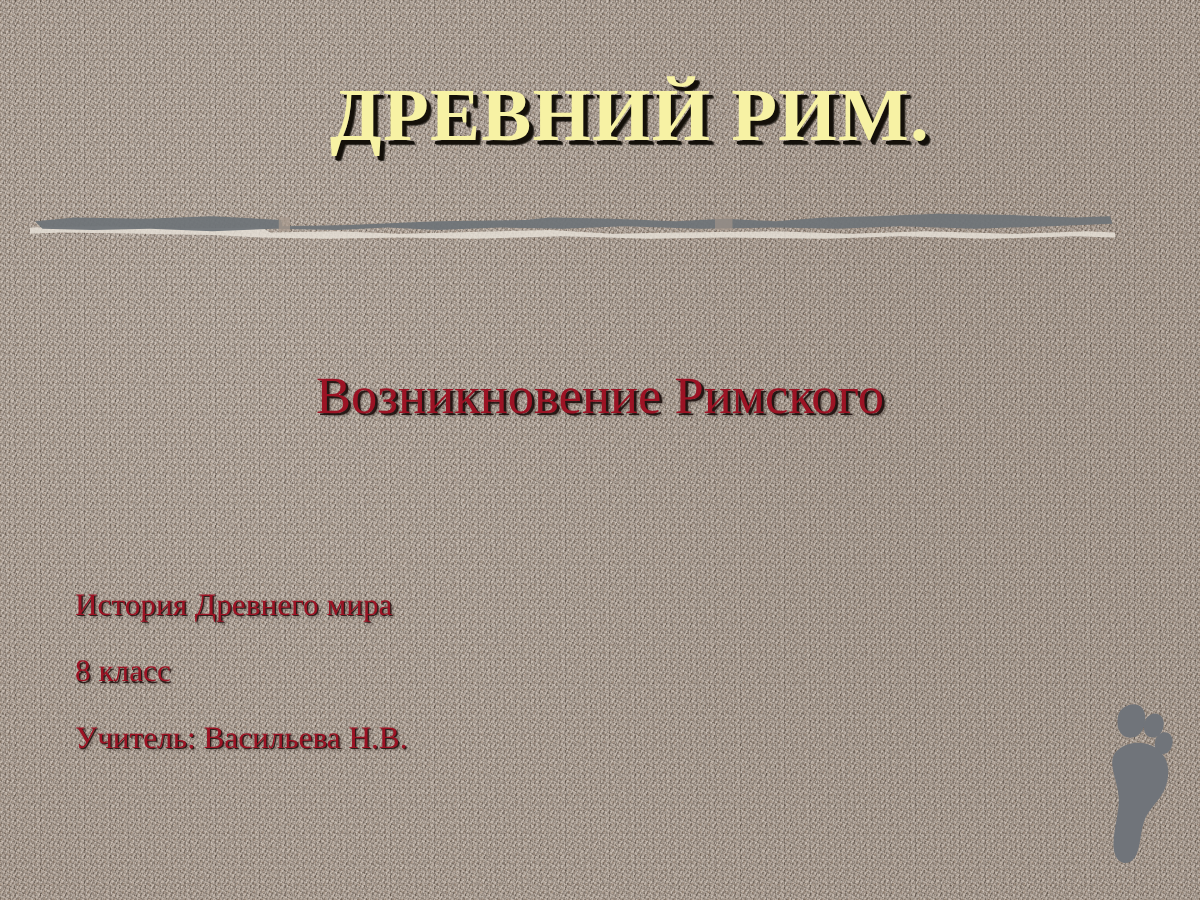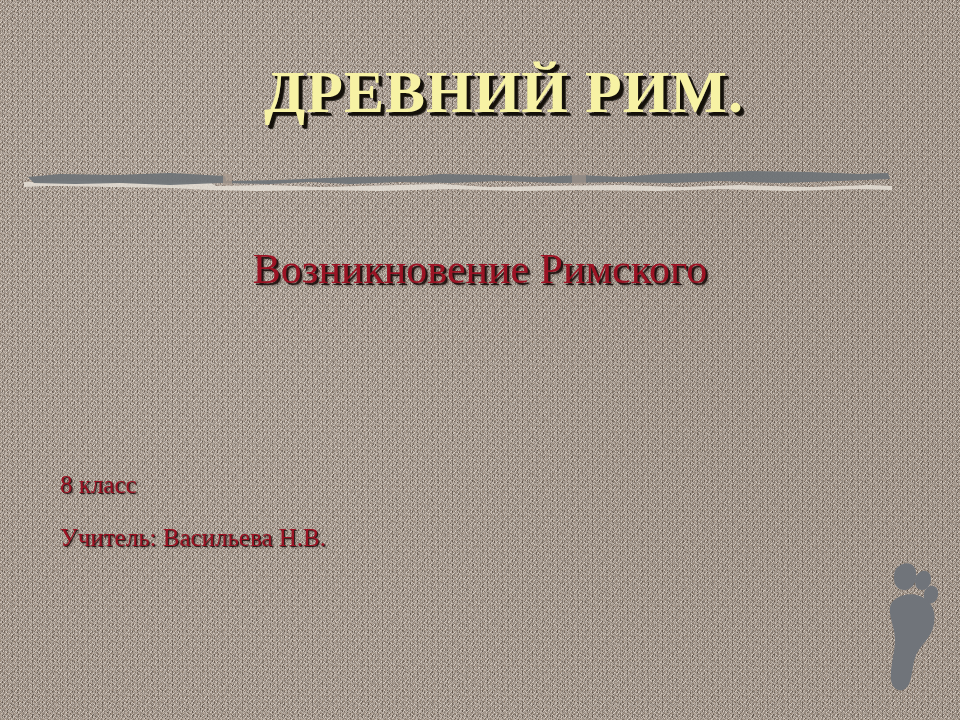--- a/index.html
+++ b/index.html
@@ -140,21 +140,21 @@
     top: 238px;
     text-align: center;
     font-size: 42px;
     line-height: 1.5;
     font-weight: 400;
     color: #9c1324;
     text-shadow:
       2px 2px 0 rgba(26,12,10,0.88),
       3px 3px 2px rgba(20,10,8,0.45);
   }
-  .subtitle .line { display: block; }
+  .subtitle .line { display: block; margin-top: 48px; }
 
   .body-block {
     position: absolute;
     left: 60px;
     top: 472px;
     width: 640px;
   }
   .body-line {
     font-size: 25px;
     line-height: 1.0;
@@ -208,20 +208,21 @@
         <path d="M203,9 L212,9 L212,20 L203,20 Z" fill="#a89a8e" opacity="0.75"></path>
         <path d="M552,8 L566,8 L566,19 L552,19 Z" fill="#a89a8e" opacity="0.6"></path>
       </svg>
     </div>
 
     <div class="subtitle">
       <span class="line">Возникновение Римского</span>
     </div>
 
     <div class="body-block">
+      <div class="body-line">История Древнего мира</div>
       <div class="body-line">8 класс</div>
       <div class="body-line">Учитель: Васильева Н.В.</div>
     </div>
 
     <div class="footprint">
       <svg viewBox="0 0 62 136" aria-hidden="true">
         <g fill="#70747a">
 
           <path d="M15,8 C22,3 31,5 32,14 C33,23 29,31 22,32 C14,33 10,27 10,20
                    C10,14 11,11 15,8 Z"></path>

